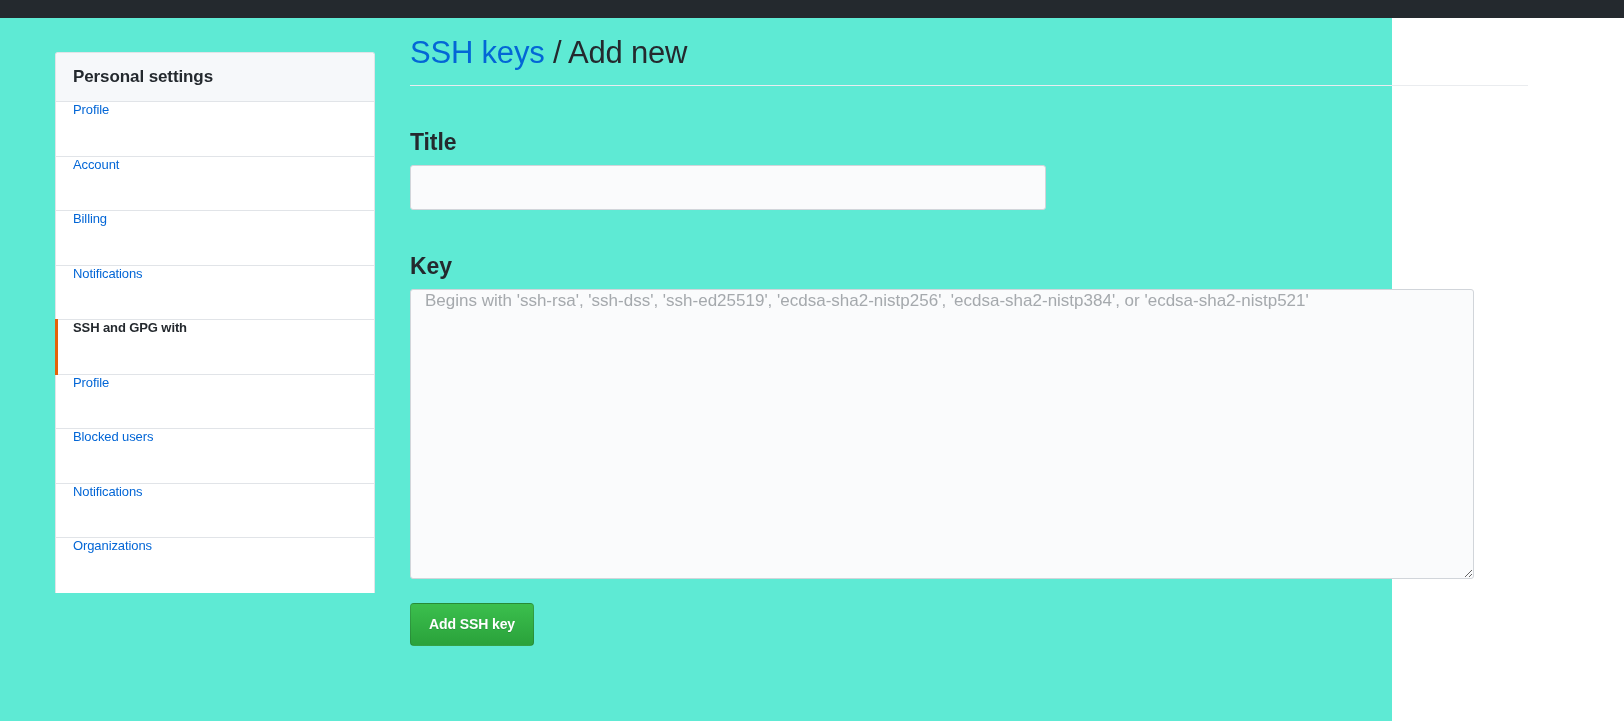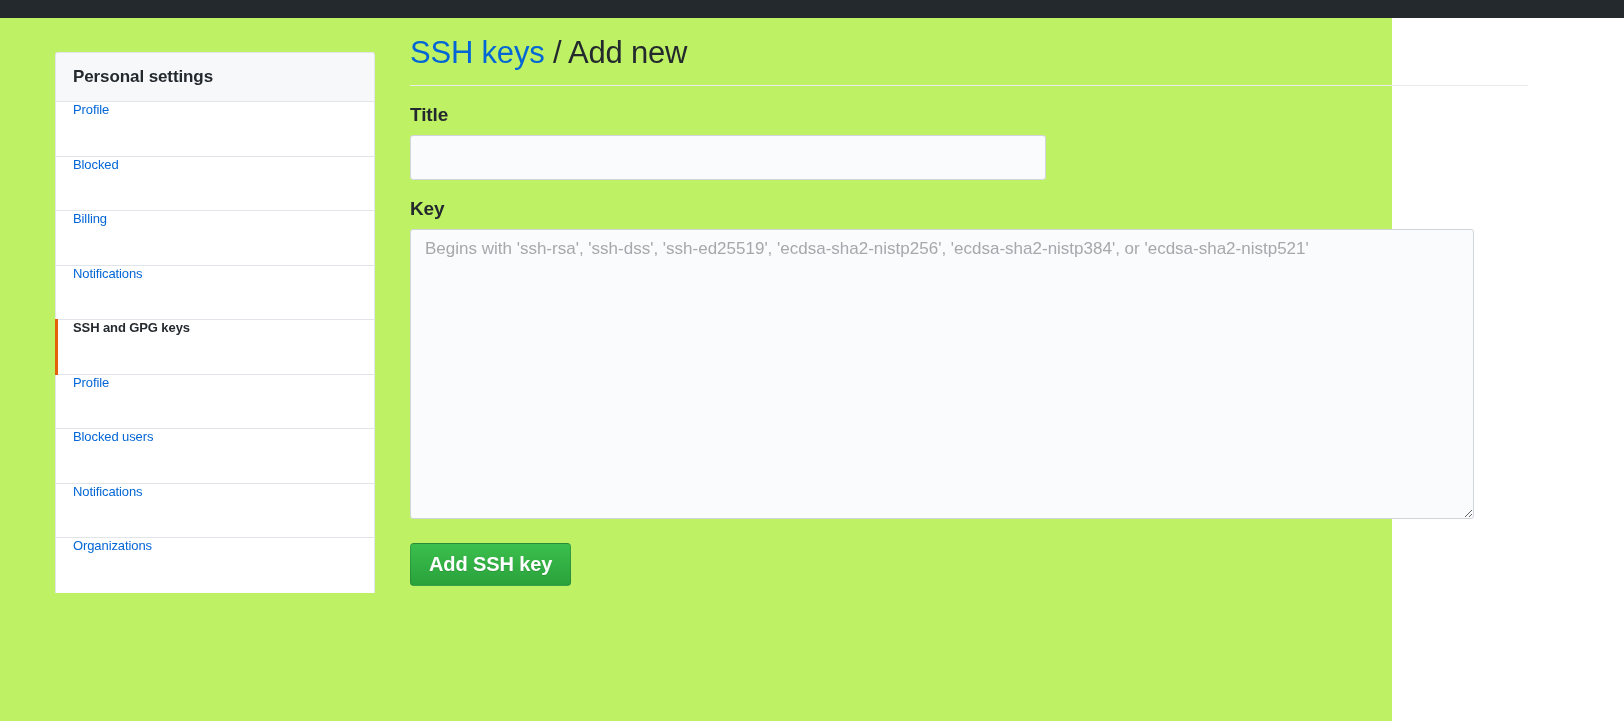--- a/index.html
+++ b/index.html
@@ -22,21 +22,21 @@
     height: 18px;
     background: #24292e;
   }
 
   
   .page {
     position: absolute;
     top: 18px; left: 0;
     width: 1392px;
     height: 703px;
-    background: #bef264;
+    background: #5eead4;
   }
 
   
   .sidebar {
     position: absolute;
     top: 34px;
     left: 55px;
     width: 320px;
     border: 1px solid #e1e4e8;
     border-bottom: none;
@@ -107,24 +107,24 @@
   .page-heading .crumb-link {
     color: #0366d6;
     text-decoration: none;
     cursor: pointer;
   }
   .page-heading .crumb-sep { color: #24292e; }
   .page-heading .crumb-current { color: #24292e; }
 
   .field-label {
     display: block;
-    font-size: 19px;
-    font-weight: bold;
-    color: #24292e;
-    margin-top: 18px;
+    font-size: 23px;
+    font-weight: bold;
+    color: #24292e;
+    margin-top: 43px;
     margin-bottom: 9px;
     letter-spacing: -0.1px;
   }
 
   .title-input {
     display: block;
     width: 636px;
     height: 45px;
     padding: 6px 10px;
     font-size: 17px;
@@ -134,40 +134,40 @@
     border: 1px solid #d1d5da;
     border-radius: 3px;
     outline: none;
   }
   .title-input::placeholder { color: #a8a8a8; }
 
   .key-textarea {
     display: block;
     width: 1064px;
     height: 290px;
-    padding: 8px 14px;
+    padding: 0 14px;
     font-size: 17px;
     font-family: "Liberation Sans", sans-serif;
     color: #24292e;
     background: #fafbfc;
     border: 1px solid #d1d5da;
     border-radius: 3px;
     outline: none;
     resize: vertical;
     line-height: 1.35;
   }
   .key-textarea::placeholder { color: #a5a9ad; }
 
   .submit-btn {
     margin-top: 24px;
     display: inline-block;
     padding: 0 18px;
     height: 43px;
     line-height: 41px;
-    font-size: 20px;
+    font-size: 14px;
     font-weight: bold;
     font-family: "Liberation Sans", sans-serif;
     color: #ffffff;
     background: linear-gradient(180deg, #3bbf4d 0%, #2aa23b 100%);
     border: 1px solid rgba(27,31,35,0.18);
     border-radius: 4px;
     cursor: pointer;
     letter-spacing: -0.1px;
     text-shadow: 0 1px 0 rgba(0,0,0,0.12);
   }
@@ -179,30 +179,30 @@
 
 <div class="page">
 
   <nav class="sidebar">
     <div class="sidebar-header">Personal settings</div>
 
     <a class="nav-item" href="#">
       <span>Profile</span>
     </a>
     <a class="nav-item" href="#">
-      <span>Blocked</span>
+      <span>Account</span>
     </a>
     <a class="nav-item" href="#">
       <span>Billing</span>
     </a>
     <a class="nav-item" href="#">
       <span>Notifications</span>
     </a>
     <a class="nav-item selected" href="#">
-      <span>SSH and GPG keys</span>
+      <span>SSH and GPG with</span>
     </a>
     <a class="nav-item" href="#">
       <span>Profile</span>
     </a>
     <a class="nav-item" href="#">
       <span>Blocked users</span>
     </a>
     <a class="nav-item" href="#">
       <span>Notifications</span>
     </a>

